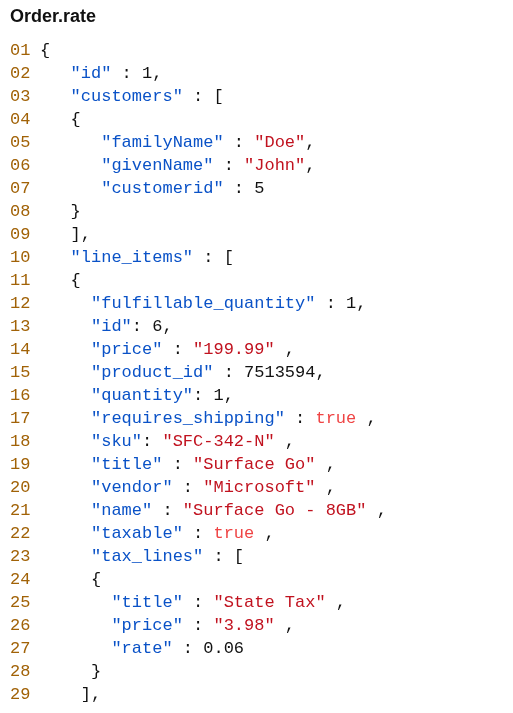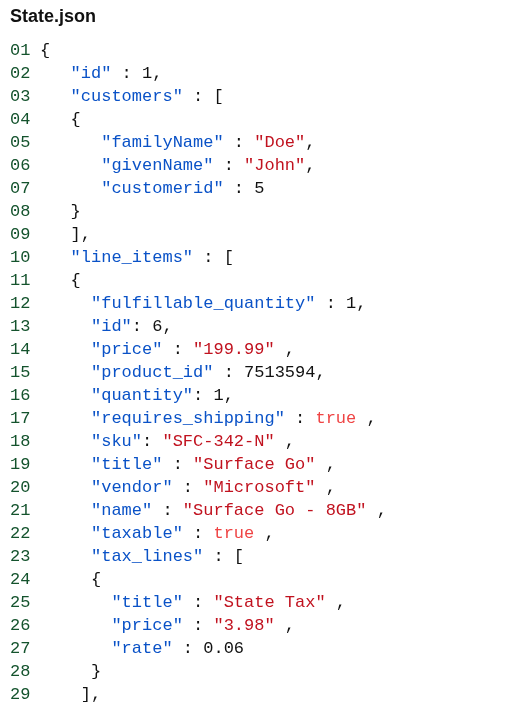--- a/index.html
+++ b/index.html
@@ -28,30 +28,30 @@
     white-space: pre;
     color: #222;
   }
   .line {
     display: flex;
     flex-direction: row;
   }
   .ln {
     display: inline-block;
     width: 30px;
-    color: #14532d;
+    color: #a16207;
     flex: 0 0 auto;
     text-align: left;
   }
   .content { flex: 1 1 auto; }
   .p  { color: #111; }           
   .k  { color: #0a52c7; }        
   .s  { color: #c1121f; }        
   .n  { color: #111; }           
   .b  { color: #ef4444; }        
 </style>
 </head>
 <body>
 
 <div class="viewport">
-  <div class="title">State.json</div>
+  <div class="title">Order.rate</div>
   <div class="code" id="code"><div class="line"><span class="ln">01</span><span class="content"><span class="p">{</span></span></div><div class="line"><span class="ln">02</span><span class="content"><span class="p">   </span><span class="k">"id"</span><span class="p"> : </span><span class="n">1</span><span class="p">,</span></span></div><div class="line"><span class="ln">03</span><span class="content"><span class="p">   </span><span class="k">"customers"</span><span class="p"> : [</span></span></div><div class="line"><span class="ln">04</span><span class="content"><span class="p">   {</span></span></div><div class="line"><span class="ln">05</span><span class="content"><span class="p">      </span><span class="k">"familyName"</span><span class="p"> : </span><span class="s">"Doe"</span><span class="p">,</span></span></div><div class="line"><span class="ln">06</span><span class="content"><span class="p">      </span><span class="k">"givenName"</span><span class="p"> : </span><span class="s">"John"</span><span class="p">,</span></span></div><div class="line"><span class="ln">07</span><span class="content"><span class="p">      </span><span class="k">"customerid"</span><span class="p"> : </span><span class="n">5</span></span></div><div class="line"><span class="ln">08</span><span class="content"><span class="p">   }</span></span></div><div class="line"><span class="ln">09</span><span class="content"><span class="p">   ],</span></span></div><div class="line"><span class="ln">10</span><span class="content"><span class="p">   </span><span class="k">"line_items"</span><span class="p"> : [</span></span></div><div class="line"><span class="ln">11</span><span class="content"><span class="p">   {</span></span></div><div class="line"><span class="ln">12</span><span class="content"><span class="p">     </span><span class="k">"fulfillable_quantity"</span><span class="p"> : </span><span class="n">1</span><span class="p">,</span></span></div><div class="line"><span class="ln">13</span><span class="content"><span class="p">     </span><span class="k">"id"</span><span class="p">: </span><span class="n">6</span><span class="p">,</span></span></div><div class="line"><span class="ln">14</span><span class="content"><span class="p">     </span><span class="k">"price"</span><span class="p"> : </span><span class="s">"199.99"</span><span class="p"> ,</span></span></div><div class="line"><span class="ln">15</span><span class="content"><span class="p">     </span><span class="k">"product_id"</span><span class="p"> : </span><span class="n">7513594</span><span class="p">,</span></span></div><div class="line"><span class="ln">16</span><span class="content"><span class="p">     </span><span class="k">"quantity"</span><span class="p">: </span><span class="n">1</span><span class="p">,</span></span></div><div class="line"><span class="ln">17</span><span class="content"><span class="p">     </span><span class="k">"requires_shipping"</span><span class="p"> : </span><span class="b">true</span><span class="p"> ,</span></span></div><div class="line"><span class="ln">18</span><span class="content"><span class="p">     </span><span class="k">"sku"</span><span class="p">: </span><span class="s">"SFC-342-N"</span><span class="p"> ,</span></span></div><div class="line"><span class="ln">19</span><span class="content"><span class="p">     </span><span class="k">"title"</span><span class="p"> : </span><span class="s">"Surface Go"</span><span class="p"> ,</span></span></div><div class="line"><span class="ln">20</span><span class="content"><span class="p">     </span><span class="k">"vendor"</span><span class="p"> : </span><span class="s">"Microsoft"</span><span class="p"> ,</span></span></div><div class="line"><span class="ln">21</span><span class="content"><span class="p">     </span><span class="k">"name"</span><span class="p"> : </span><span class="s">"Surface Go - 8GB"</span><span class="p"> ,</span></span></div><div class="line"><span class="ln">22</span><span class="content"><span class="p">     </span><span class="k">"taxable"</span><span class="p"> : </span><span class="b">true</span><span class="p"> ,</span></span></div><div class="line"><span class="ln">23</span><span class="content"><span class="p">     </span><span class="k">"tax_lines"</span><span class="p"> : [</span></span></div><div class="line"><span class="ln">24</span><span class="content"><span class="p">     {</span></span></div><div class="line"><span class="ln">25</span><span class="content"><span class="p">       </span><span class="k">"title"</span><span class="p"> : </span><span class="s">"State Tax"</span><span class="p"> ,</span></span></div><div class="line"><span class="ln">26</span><span class="content"><span class="p">       </span><span class="k">"price"</span><span class="p"> : </span><span class="s">"3.98"</span><span class="p"> ,</span></span></div><div class="line"><span class="ln">27</span><span class="content"><span class="p">       </span><span class="k">"rate"</span><span class="p"> : </span><span class="n">0.06</span></span></div><div class="line"><span class="ln">28</span><span class="content"><span class="p">     }</span></span></div><div class="line"><span class="ln">29</span><span class="content"><span class="p">    ],</span></span></div></div>
 </div>
 
 </body></html>

